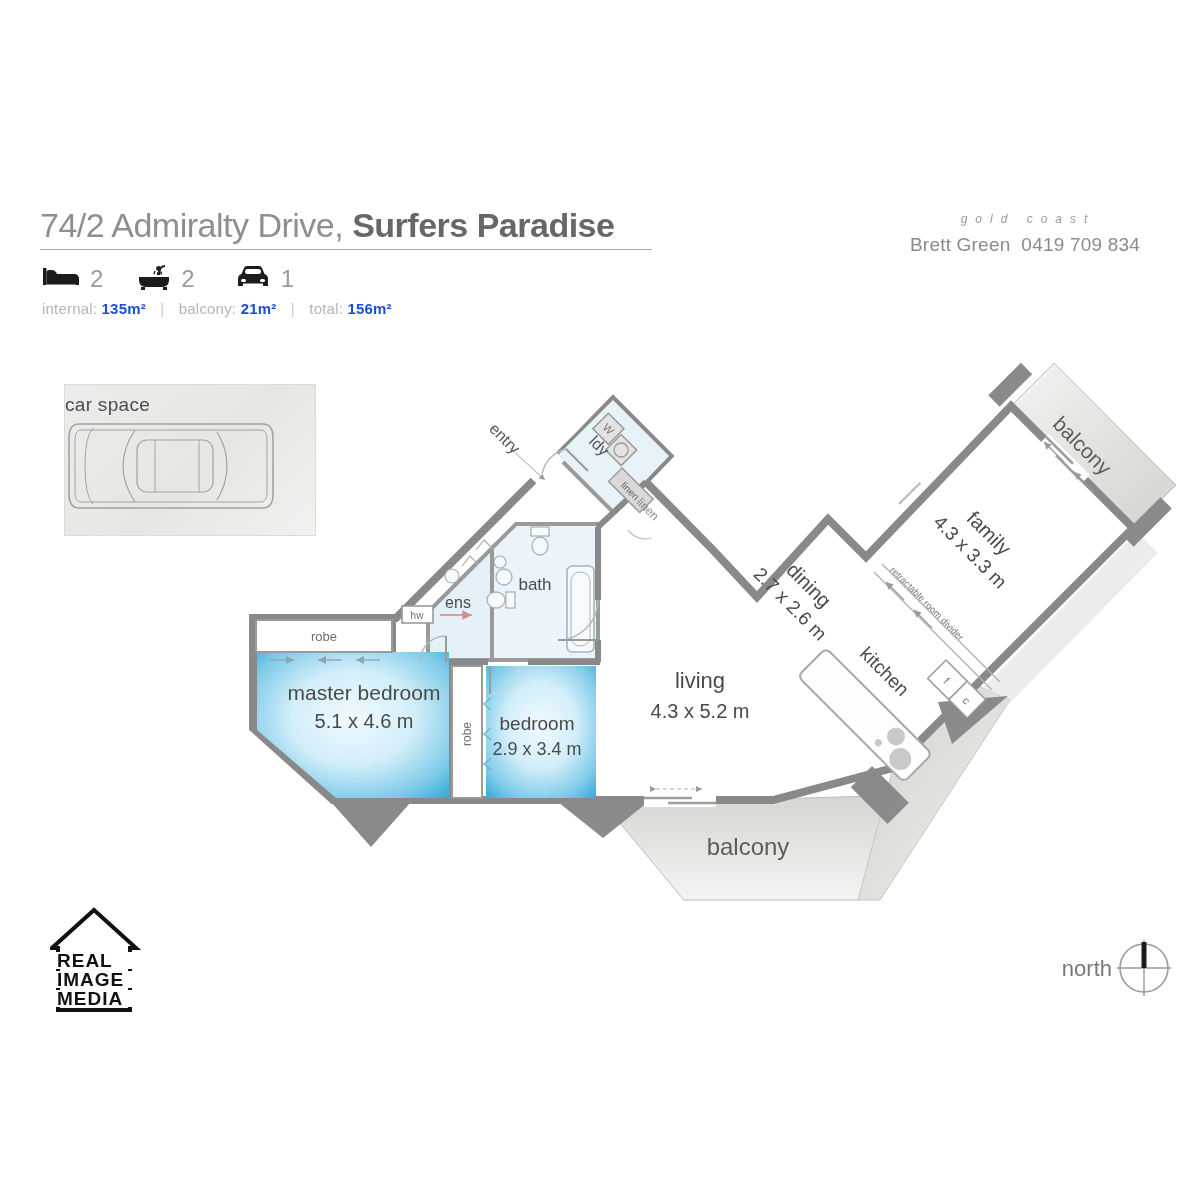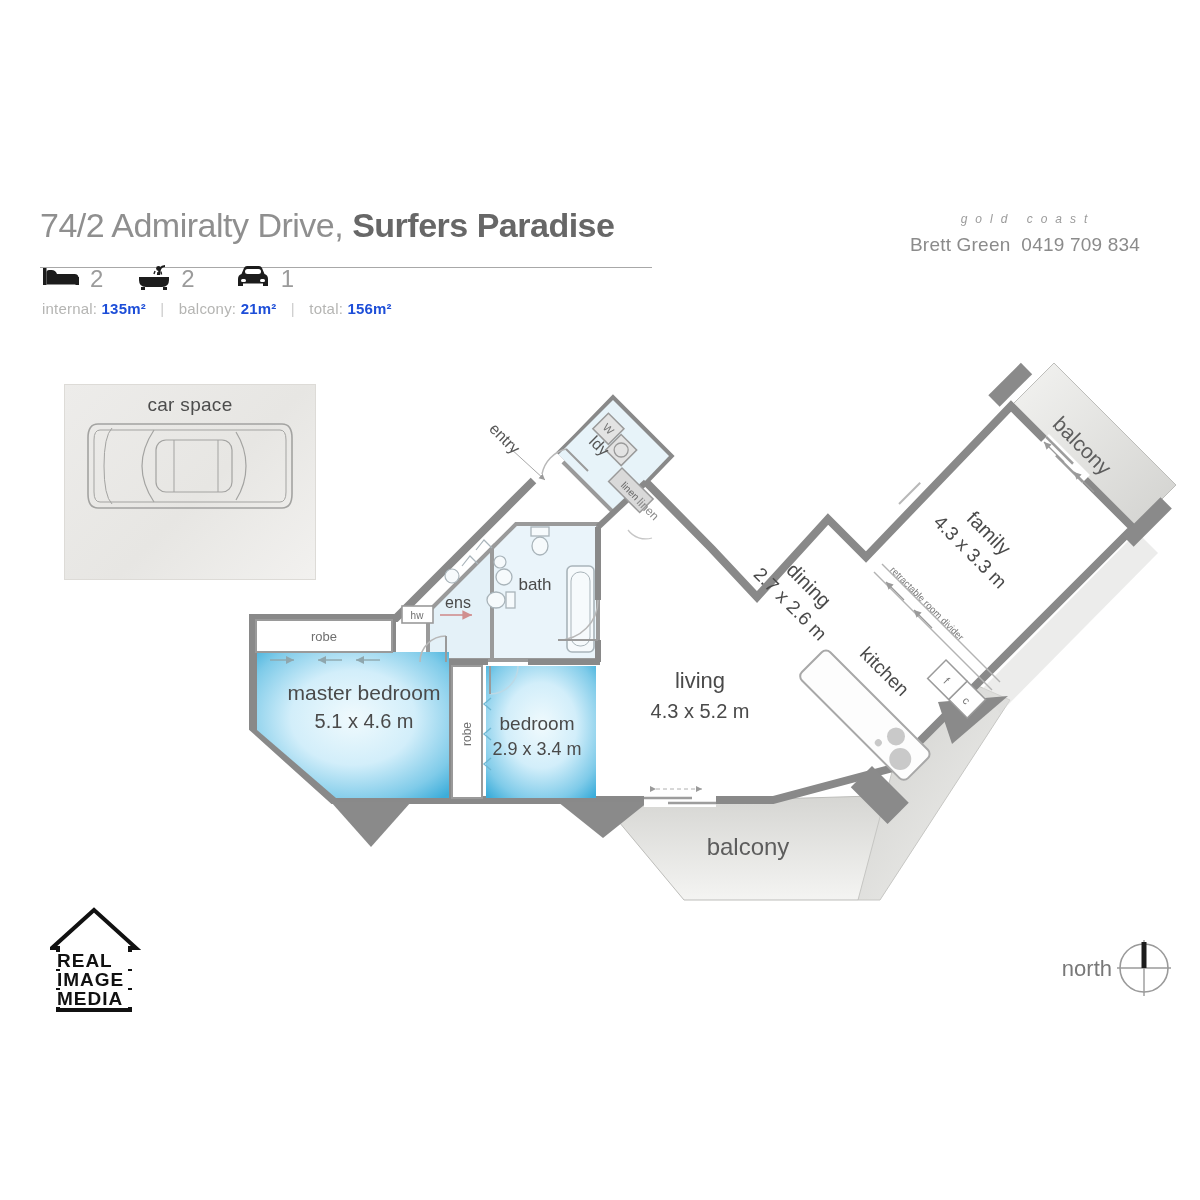--- a/index.html
+++ b/index.html
@@ -1,40 +1,40 @@
 <!DOCTYPE html>
 <html><head>
 <meta charset="utf-8">
 <style>
   html,body{margin:0;padding:0;background:#ffffff;}
   body{width:1200px;height:1200px;position:relative;font-family:"Liberation Sans",sans-serif;overflow:hidden;}
   .abs{position:absolute;}
 
   
-  #title-block{left:40px;top:206px;width:612px;border-bottom:1px solid #a8a8a8;padding-bottom:22px;}
+  #title-block{left:40px;top:206px;width:612px;border-bottom:1px solid #a8a8a8;padding-bottom:4px;}
   #title-block .addr-reg{font-size:34px;color:#8f8f8f;letter-spacing:-.5px;}
   #title-block .addr-bold{font-size:34px;color:#676767;font-weight:700;letter-spacing:-.5px;margin-left:9px;}
   #features{left:42px;top:262px;display:flex;align-items:center;height:34px;}
   #features .cnt{font-size:24px;color:#9b9b9b;margin:0 0 0 10px;}
   #features .ic{display:inline-block;}
   #features .gap1{width:34px;}#features .gap2{width:40px;}
   #areas{left:42px;top:300px;font-size:15px;color:#b5b5b3;letter-spacing:.2px;}
   #areas b{color:#1d4ed8;font-weight:700;}
   #areas .sep{color:#cccccc;margin:0 10px;}
 
   
   #agency{left:905px;top:210px;width:240px;text-align:center;}
   #agency .brand{font-family:"Liberation Serif",serif;font-size:44px;line-height:40px;letter-spacing:0px;}
   #agency .brand .k{color:#1a3a5e;}
   #agency .brand .r{color:#3fa8d8;}
   #agency .tagline{font-size:12px;color:#9b9b9b;letter-spacing:8px;margin-top:2px;margin-left:6px;font-style:italic;}
   #agency .agent{font-size:19px;color:#8b8b8b;margin-top:8px;letter-spacing:.2px;white-space:pre;}
 
   
-  #car-space{left:64px;top:384px;width:252px;height:196px;background:linear-gradient(135deg,#edecea 0%,#e7e6e3 55%,#f2f1ef 100%);border:1px solid #dddbd7;box-sizing:border-box;text-align:center;}
+  #car-space{left:64px;top:384px;width:252px;height:152px;background:linear-gradient(135deg,#edecea 0%,#e7e6e3 55%,#f2f1ef 100%);border:1px solid #dddbd7;box-sizing:border-box;text-align:left;}
   #car-space .lbl{font-size:19px;color:#4c4c4c;margin-top:9px;letter-spacing:.3px;}
 
   
   #disclaimer{left:787px;top:941px;width:278px;font-size:9.5px;line-height:13px;color:#a3a3a0;}
   #media-logo{left:50px;top:906px;}
   #north-box{left:1040px;top:922px;}
 
   svg text{font-family:"Liberation Sans",sans-serif;}
   .roomname{fill:#4a4a4a;}
   .roomdims{fill:#4a4a4a;}

